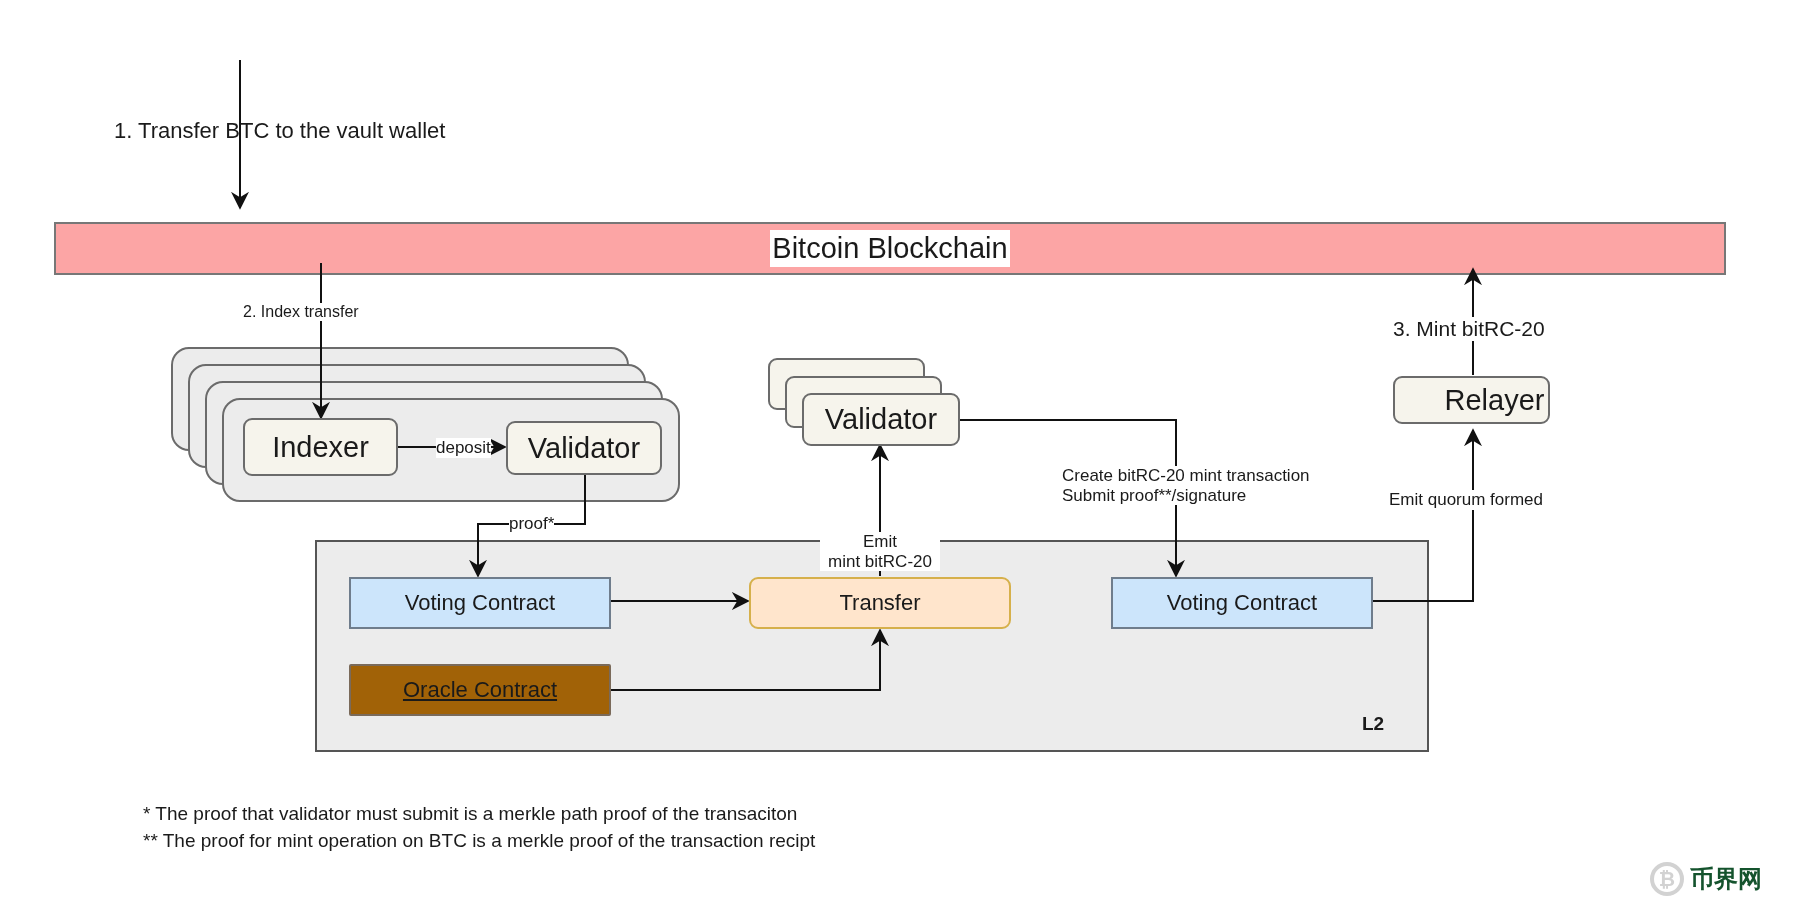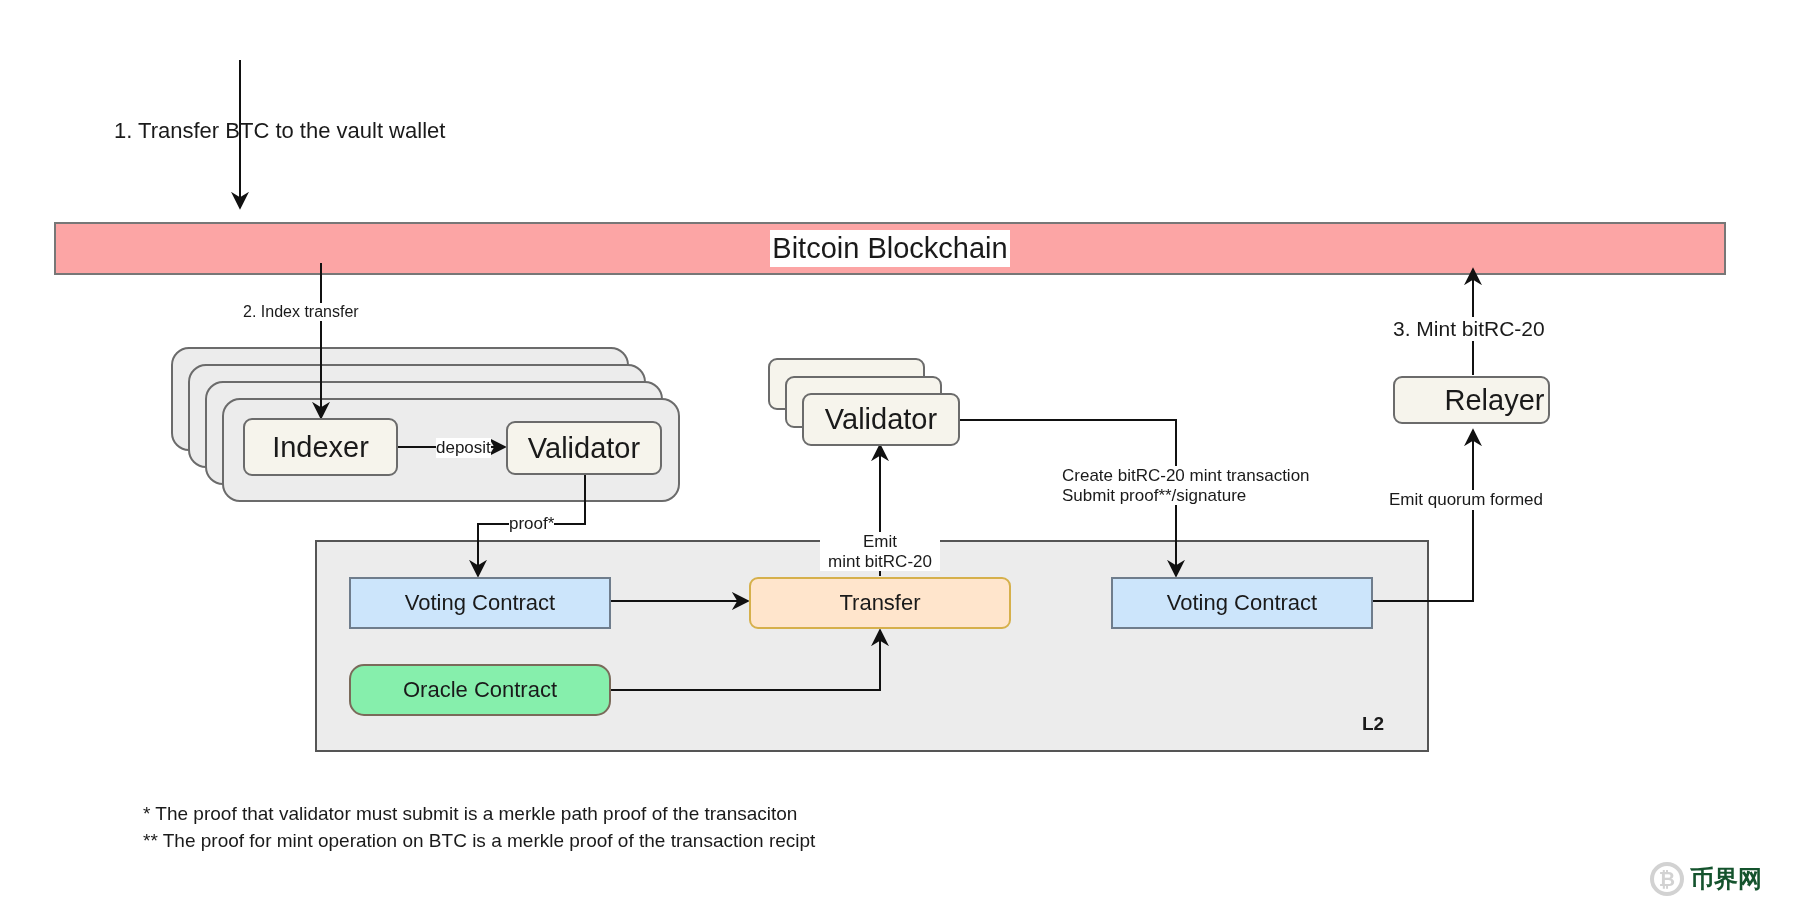--- a/index.html
+++ b/index.html
@@ -7,21 +7,21 @@
          font-family:"Liberation Sans", sans-serif; color:#1a1a1a; }
   .abs { position:absolute; }
   .box { position:absolute; box-sizing:border-box; display:flex; align-items:center; justify-content:center; white-space:nowrap; }
   .cream { background:#f6f4ec; border:2px solid #6b6b6b; border-radius:9px; }
   .stackcard { position:absolute; box-sizing:border-box; background:#ececec; border:2px solid #6b6b6b; border-radius:18px; }
   .label { position:absolute; white-space:nowrap; background:#ffffff; line-height:1.15; }
   .lbl-c { text-align:center;margin-top:48px; }
   svg.wires { position:absolute; left:0; top:0; }
   .blue { background:#cce5fb; border:2px solid #6f7d8c; border-radius:0; }
   .peach { background:#ffe5cc; border:2px solid #d6b04b; border-radius:9px; }
-  .orange { background:#86efac; border:2px solid #7a6a5a; border-radius:15px; }
+  .orange { background:#a16207; border:2px solid #7a6a5a; border-radius:2px;text-decoration:underline; }
 </style>
 </head>
 <body>
 
 <div class="stackcard" style="left:171px; top:347px; width:458px; height:104px;"></div>
 <div class="stackcard" style="left:188px; top:364px; width:458px; height:104px;"></div>
 <div class="stackcard" style="left:205px; top:381px; width:458px; height:104px;"></div>
 <div class="stackcard" style="left:222px; top:398px; width:458px; height:104px;"></div>
 
 <div class="abs" style="left:315px; top:540px; width:1114px; height:212px; background:#ececec; border:2px solid #555; box-sizing:border-box;"></div>

